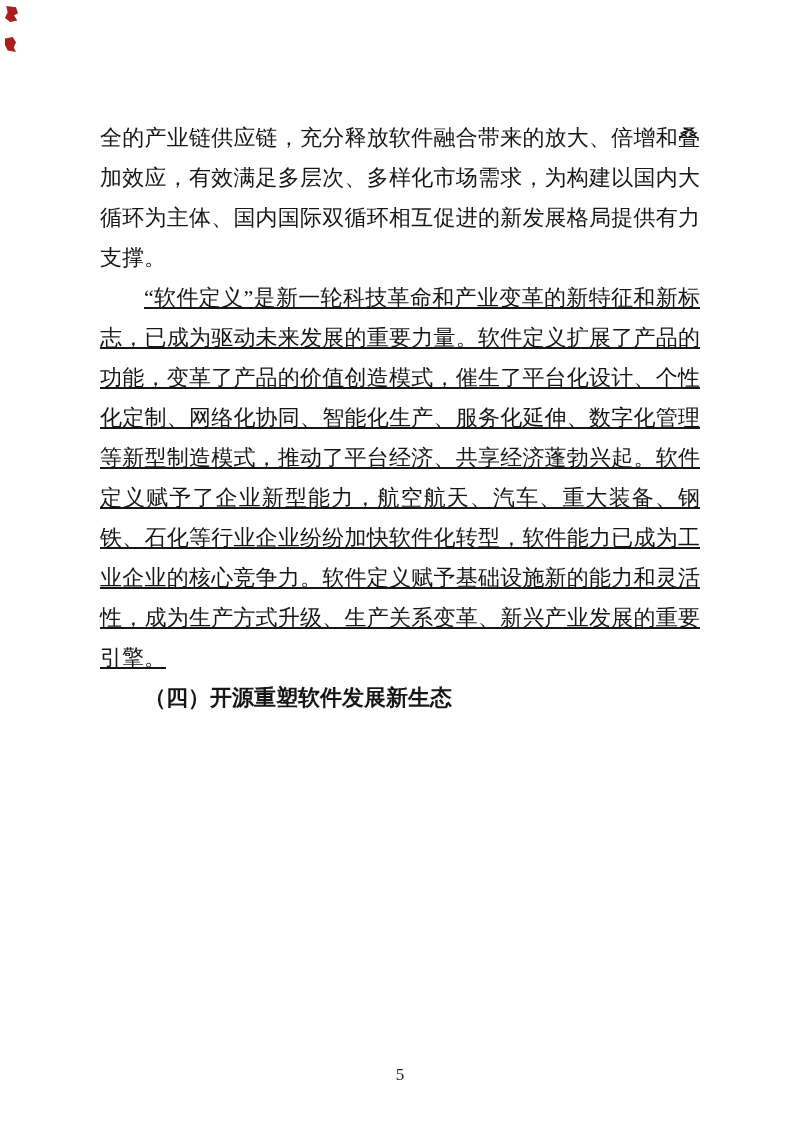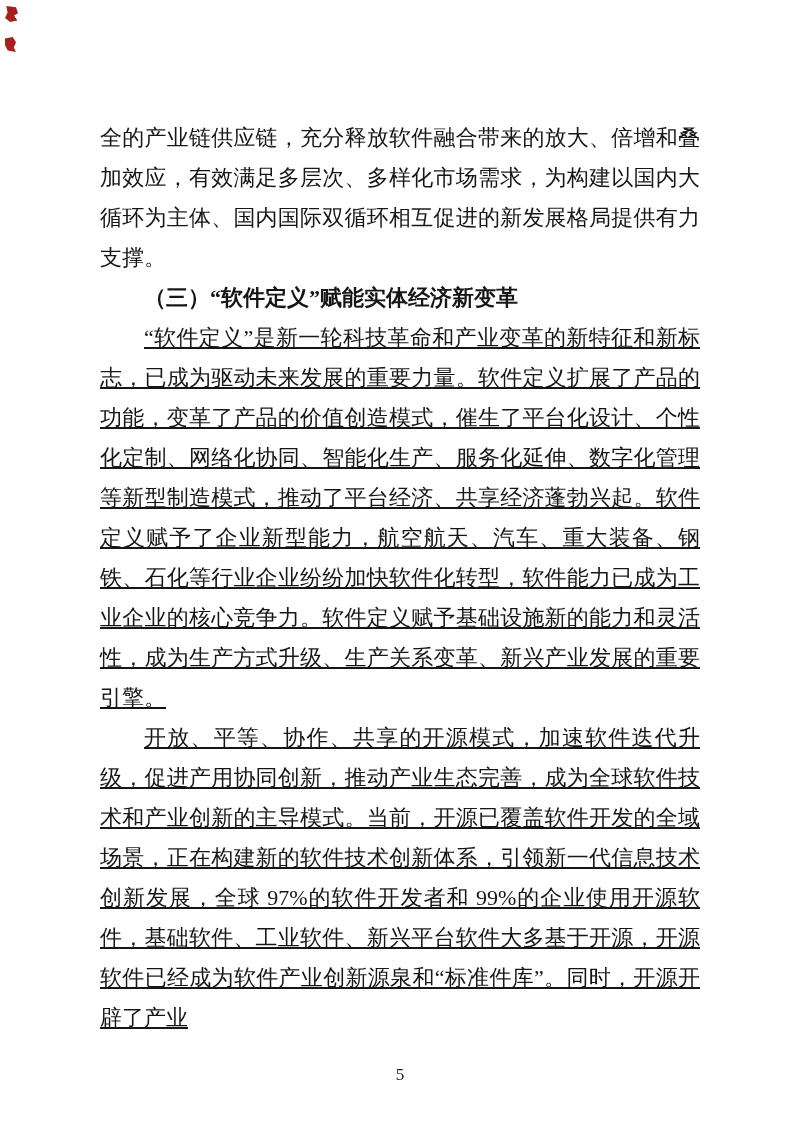--- a/index.html
+++ b/index.html
@@ -67,20 +67,19 @@
 </head>
 <body>
 
 <div class="page">
 
   <span class="seal seal-1" style="background: rgb(168, 31, 31);"></span>
   <span class="seal seal-2" style="background: rgb(168, 31, 31);"></span>
 
   <div class="text-block">
     <p class="para-continuation">全的产业链供应链，充分释放软件融合带来的放大、倍增和叠加效应，有效满足多层次、多样化市场需求，为构建以国内大循环为主体、国内国际双循环相互促进的新发展格局提供有力支撑。</p>
-    <p class="heading">（三）“软件定义”赋能实体经济新变革</p>
     <p class="para">“软件定义”是新一轮科技革命和产业变革的新特征和新标志，已成为驱动未来发展的重要力量。软件定义扩展了产品的功能，变革了产品的价值创造模式，催生了平台化设计、个性化定制、网络化协同、智能化生产、服务化延伸、数字化管理等新型制造模式，推动了平台经济、共享经济蓬勃兴起。软件定义赋予了企业新型能力，航空航天、汽车、重大装备、钢铁、石化等行业企业纷纷加快软件化转型，软件能力已成为工业企业的核心竞争力。软件定义赋予基础设施新的能力和灵活性，成为生产方式升级、生产关系变革、新兴产业发展的重要引擎。</p>
-    <p class="para">开放、平等、协作、共享的开源模式，加速软件迭代升级，促进产用协同创新，推动产业生态完善，成为全球软件技术和产业创新的主导模式。当前，开源已覆盖软件开发的全域场景，正在构建新的软件技术创新体系，引领新一代信息技术创新发展，全球 97%的软件开发者和 99%的企业使用开源软件，基础软件、工业软件、新兴平台软件大多基于开源，开源软件已经成为软件产业创新源泉和“标准件库”。同时，开源开辟了产业</p>
+    <p class="heading">（四）开源重塑软件发展新生态</p>
   </div>
 
   <div class="footer">5</div>
 
 </div>
 
 </body></html>

